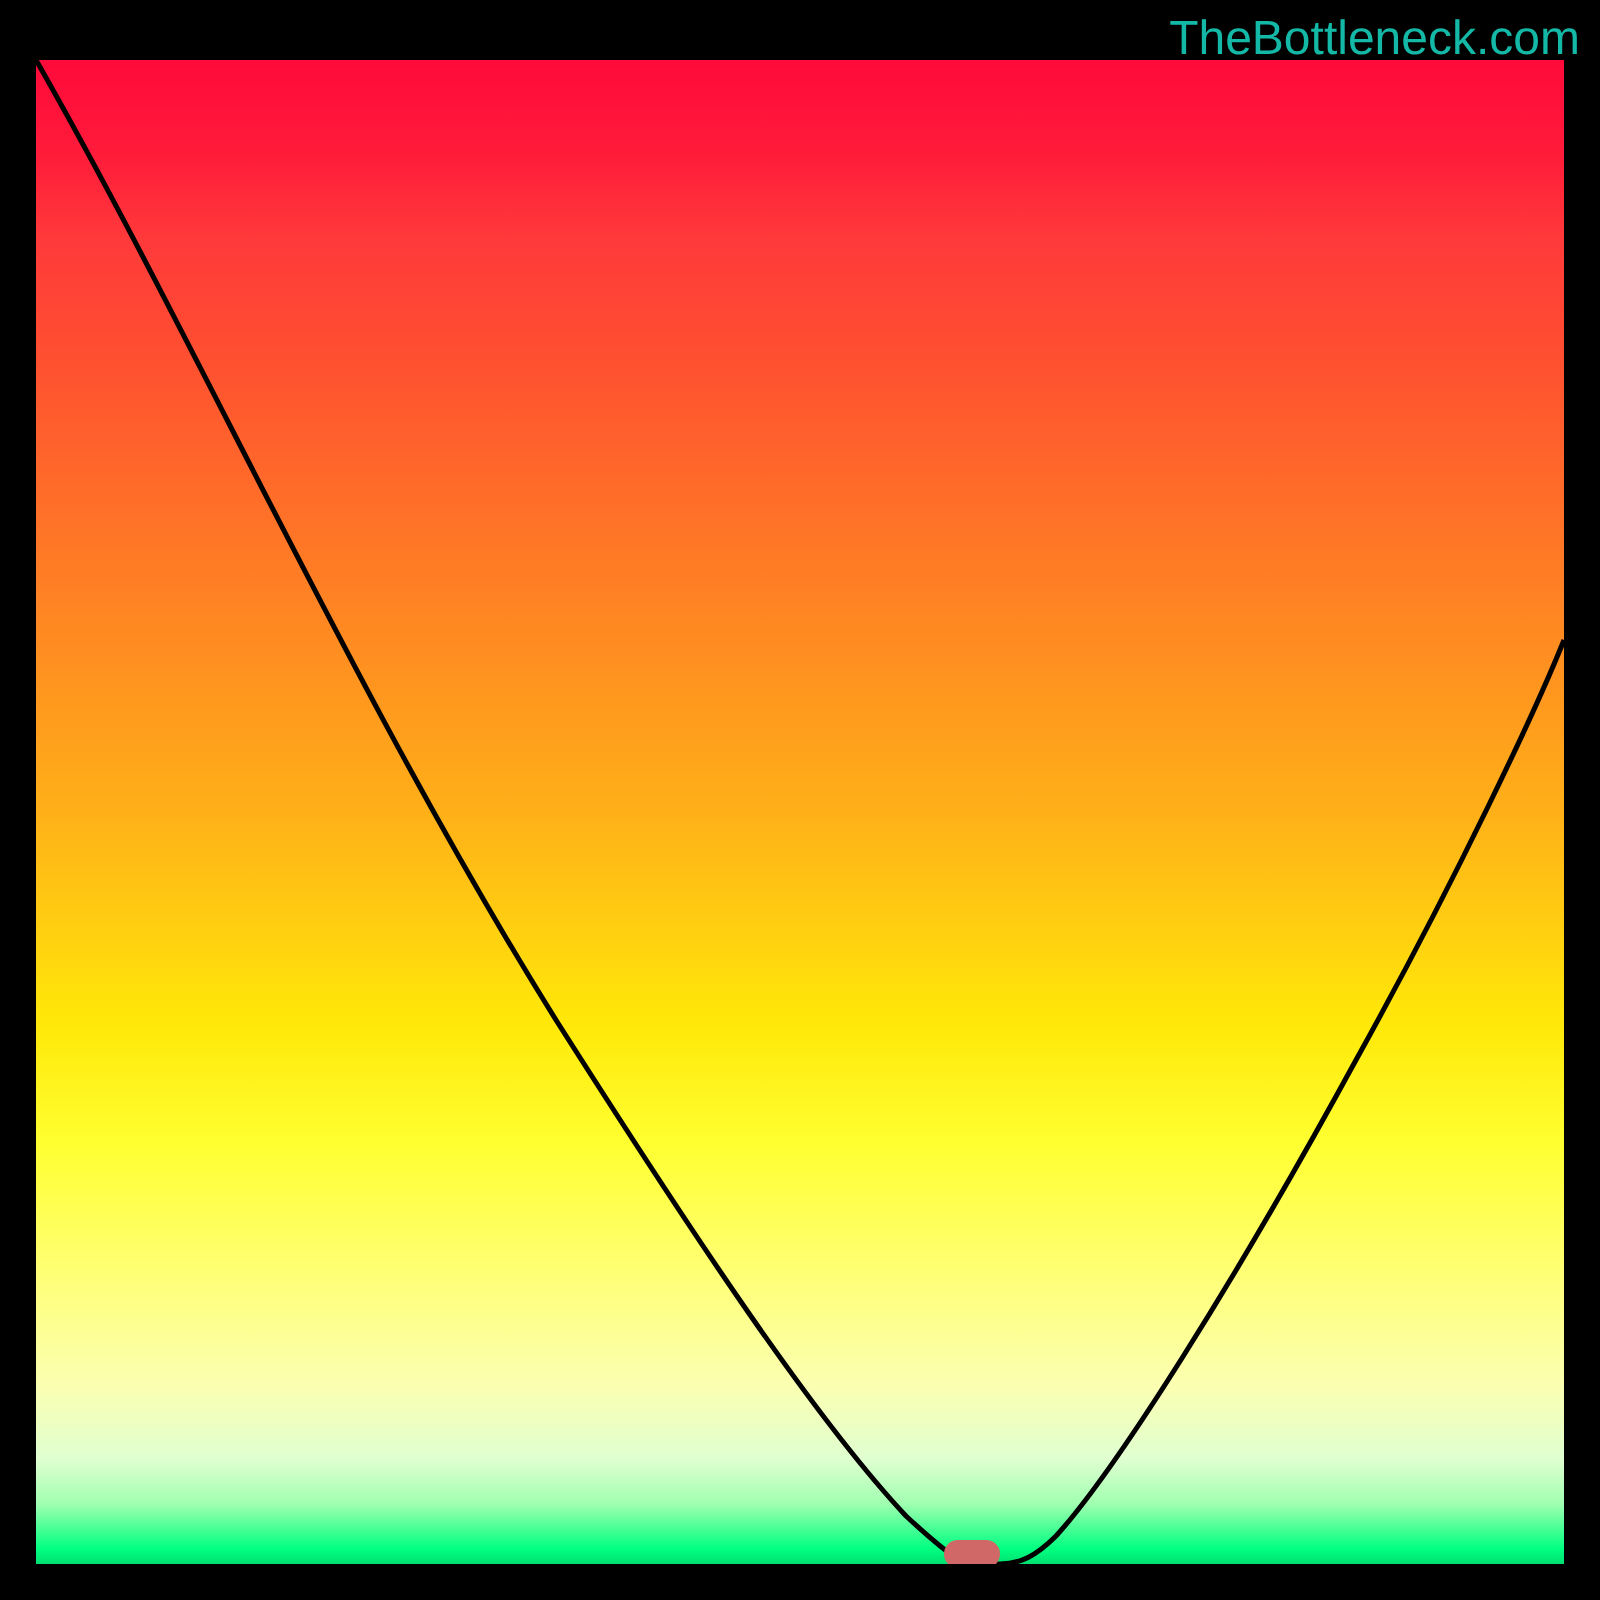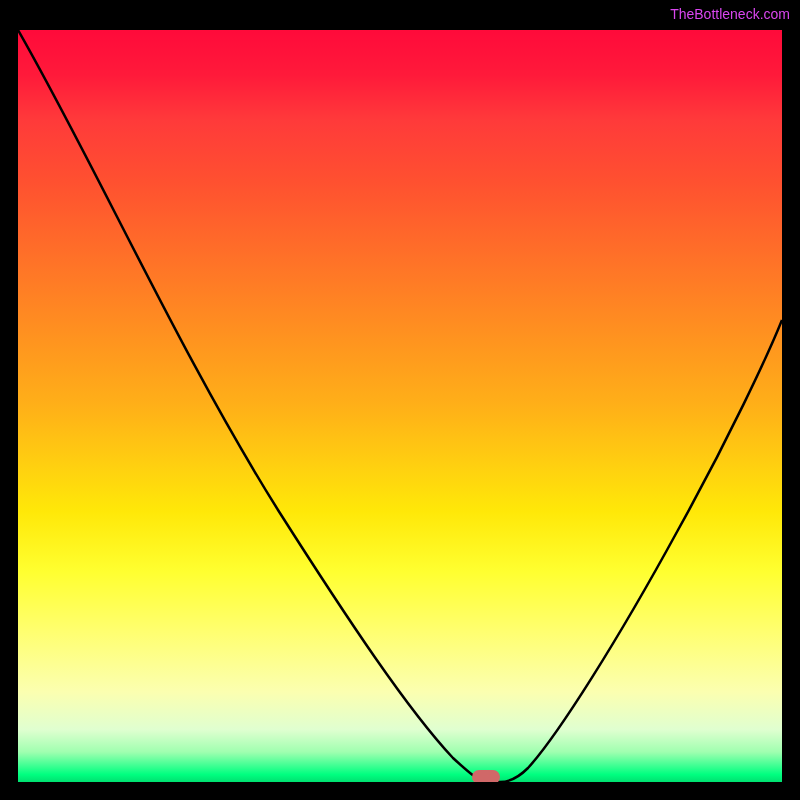--- a/index.html
+++ b/index.html
@@ -8,22 +8,22 @@
     width: 800px;
     height: 800px;
     background: #000;
     position: relative;
     font-family: Arial, sans-serif;
   }
   .watermark {
     position: absolute;
     top: 6px;
     right: 10px;
-    color: #d946ef;
-    font-size: 14px;
+    color: #14b8a6;
+    font-size: 24px;
     font-weight: 500;
     z-index: 10;
   }
   .plot-area {
     position: absolute;
     left: 18px;
     top: 30px;
     width: 764px;
     height: 752px;
     overflow: hidden;

